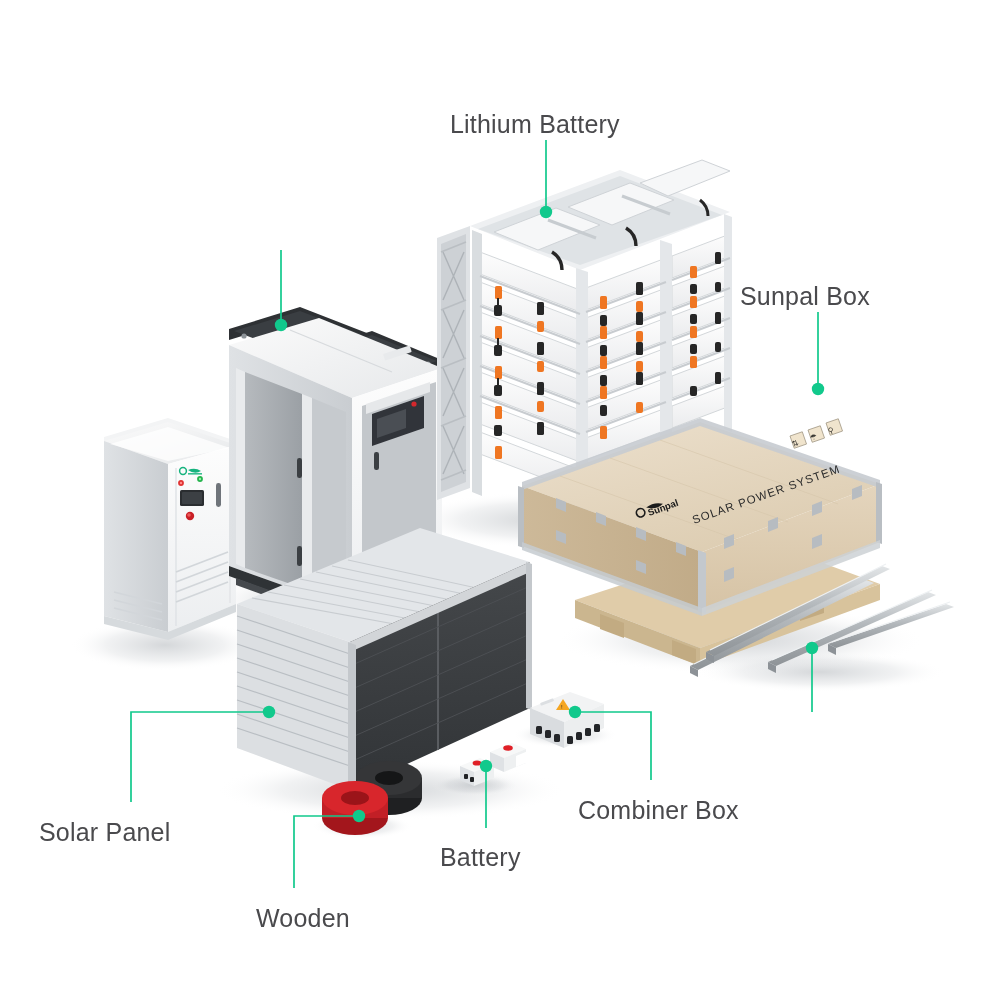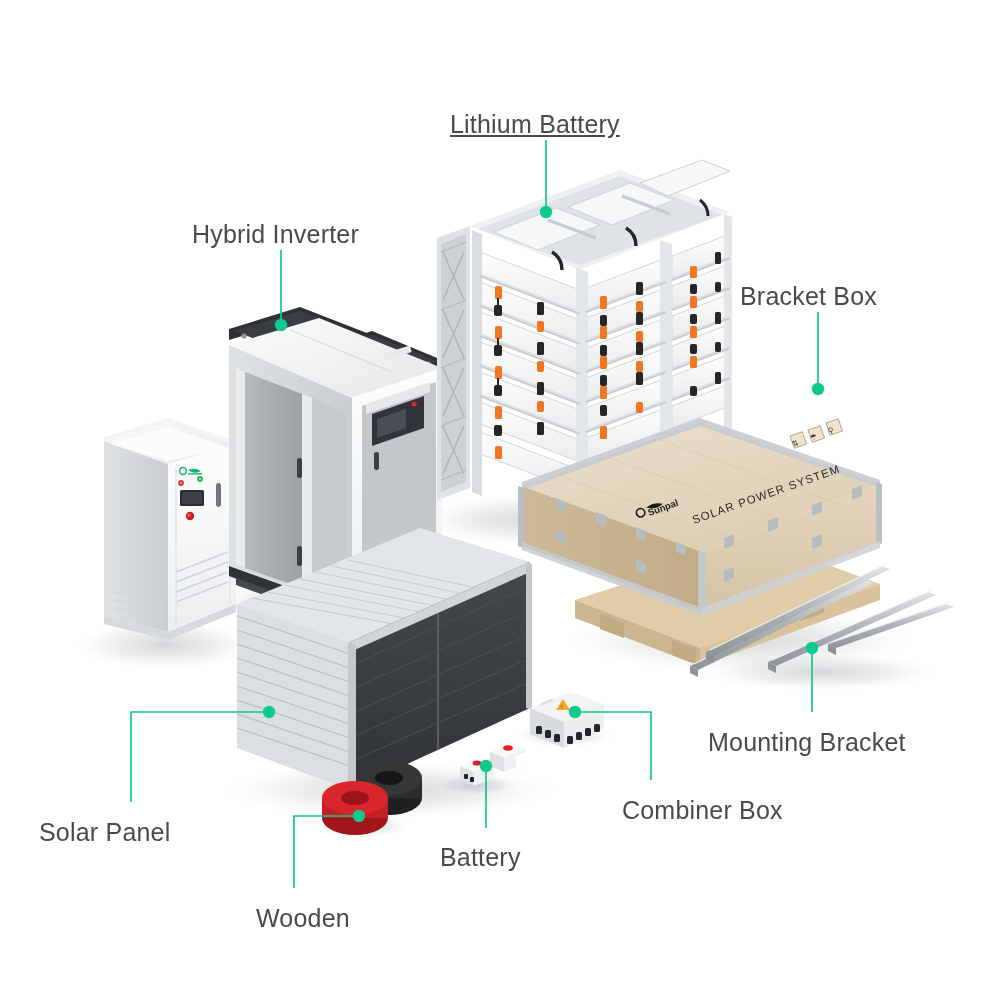--- a/index.html
+++ b/index.html
@@ -524,22 +524,20 @@
     <circle cx="281" cy="325" r="6.2"></circle>
     <circle cx="818" cy="389" r="6.2"></circle>
     <circle cx="812" cy="648" r="6.2"></circle>
     <circle cx="575" cy="712" r="6.2"></circle>
     <circle cx="486" cy="766" r="6.2"></circle>
     <circle cx="359" cy="816" r="6.2"></circle>
     <circle cx="269" cy="712" r="6.2"></circle>
   </g>
 </svg>
 
-<div class="lbl" style="left:450px;top:112px;text-decoration:underline;">Lithium Battery</div>
-<div class="lbl" style="left:192px;top:222px;">Hybrid Inverter</div>
-<div class="lbl" style="left:740px;top:284px;">Bracket Box</div>
-<div class="lbl" style="left:708px;top:730px;">Mounting Bracket</div>
-<div class="lbl" style="left:578px;top:798px;margin-left:44px;">Combiner Box</div>
+<div class="lbl" style="left:450px;top:112px;">Lithium Battery</div>
+<div class="lbl" style="left:740px;top:284px;">Sunpal Box</div>
+<div class="lbl" style="left:578px;top:798px;">Combiner Box</div>
 <div class="lbl" style="left:440px;top:845px;">Battery</div>
 <div class="lbl" style="left:256px;top:906px;">Wooden</div>
 <div class="lbl" style="left:39px;top:820px;">Solar Panel</div>
 
 </div>
 
 </body></html>

